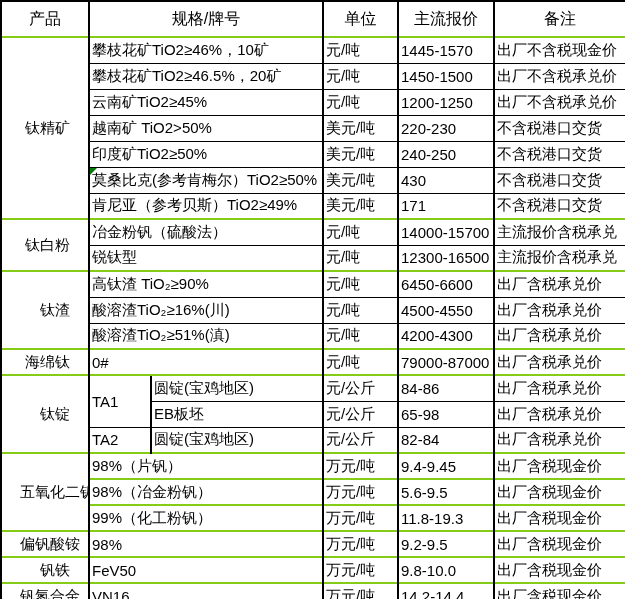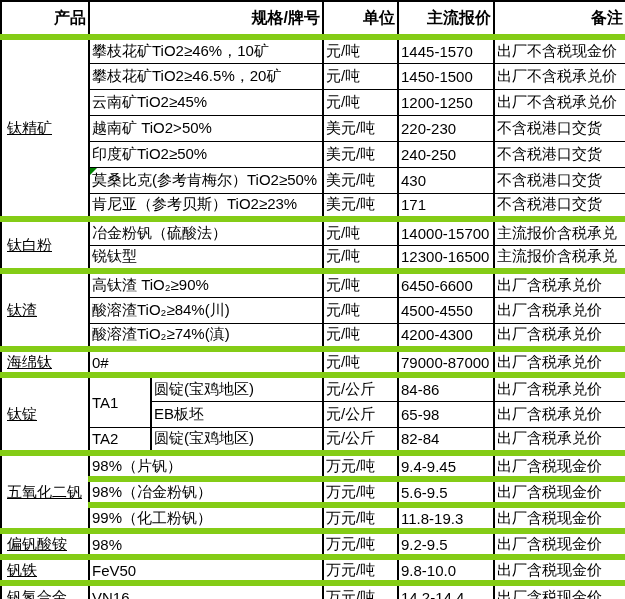--- a/index.html
+++ b/index.html
@@ -20,28 +20,28 @@
     border-top: 1px solid #000000;
     height: 26px;
     padding: 0 2px;
     overflow: hidden;
     white-space: nowrap;
     vertical-align: middle;
     text-align: left;
     font-weight: normal;
   }
   thead th {
-    font-weight: bold;
+    font-weight: normal;
     font-size: 16px;
-    text-align: right;
+    text-align: center;
     height: 36px;
   }
-  td.c { text-align: left; padding: 0 5px; text-decoration: underline; }
+  td.c { text-align: right; padding: 0 18px; }
   td.spec { padding: 0 1px 0 2px; }
-  tr.g > th, tr.g > td { border-top: 6px solid #84cc16; }
+  tr.g > th, tr.g > td { border-top: 2px solid #84cc16; }
   td.rel { position: relative; }
   .corner-marker {
     position: absolute;
     left: 0; top: 0;
     width: 0; height: 0;
     border-top: 7px solid #008000;
     border-right: 7px solid transparent;
   }
 </style>
 </head>
@@ -98,21 +98,21 @@
       <td>240-250</td>
       <td>不含税港口交货</td>
     </tr>
     <tr>
       <td class="spec rel" colspan="2"><span class="corner-marker"></span><span>莫桑比克(参考肯梅尔）TiO2≥50%</span></td>
       <td>美元/吨</td>
       <td>430</td>
       <td>不含税港口交货</td>
     </tr>
     <tr>
-      <td class="spec" colspan="2">肯尼亚（参考贝斯）TiO2≥23%</td>
+      <td class="spec" colspan="2">肯尼亚（参考贝斯）TiO2≥49%</td>
       <td>美元/吨</td>
       <td>171</td>
       <td>不含税港口交货</td>
     </tr>
 
     <tr class="g">
       <td class="c" rowspan="2">钛白粉</td>
       <td class="spec" colspan="2">冶金粉钒（硫酸法）</td>
       <td>元/吨</td>
       <td>14000-15700</td>
@@ -126,27 +126,27 @@
     </tr>
 
     <tr class="g">
       <td class="c" rowspan="3">钛渣</td>
       <td class="spec" colspan="2">高钛渣 TiO₂≥90%</td>
       <td>元/吨</td>
       <td>6450-6600</td>
       <td>出厂含税承兑价</td>
     </tr>
     <tr>
-      <td class="spec" colspan="2">酸溶渣TiO₂≥84%(川)</td>
+      <td class="spec" colspan="2">酸溶渣TiO₂≥16%(川)</td>
       <td>元/吨</td>
       <td>4500-4550</td>
       <td>出厂含税承兑价</td>
     </tr>
     <tr>
-      <td class="spec" colspan="2">酸溶渣TiO₂≥74%(滇)</td>
+      <td class="spec" colspan="2">酸溶渣TiO₂≥51%(滇)</td>
       <td>元/吨</td>
       <td>4200-4300</td>
       <td>出厂含税承兑价</td>
     </tr>
 
     <tr class="g">
       <td class="c">海绵钛</td>
       <td class="spec" colspan="2">0#</td>
       <td>元/吨</td>
       <td>79000-87000</td>

